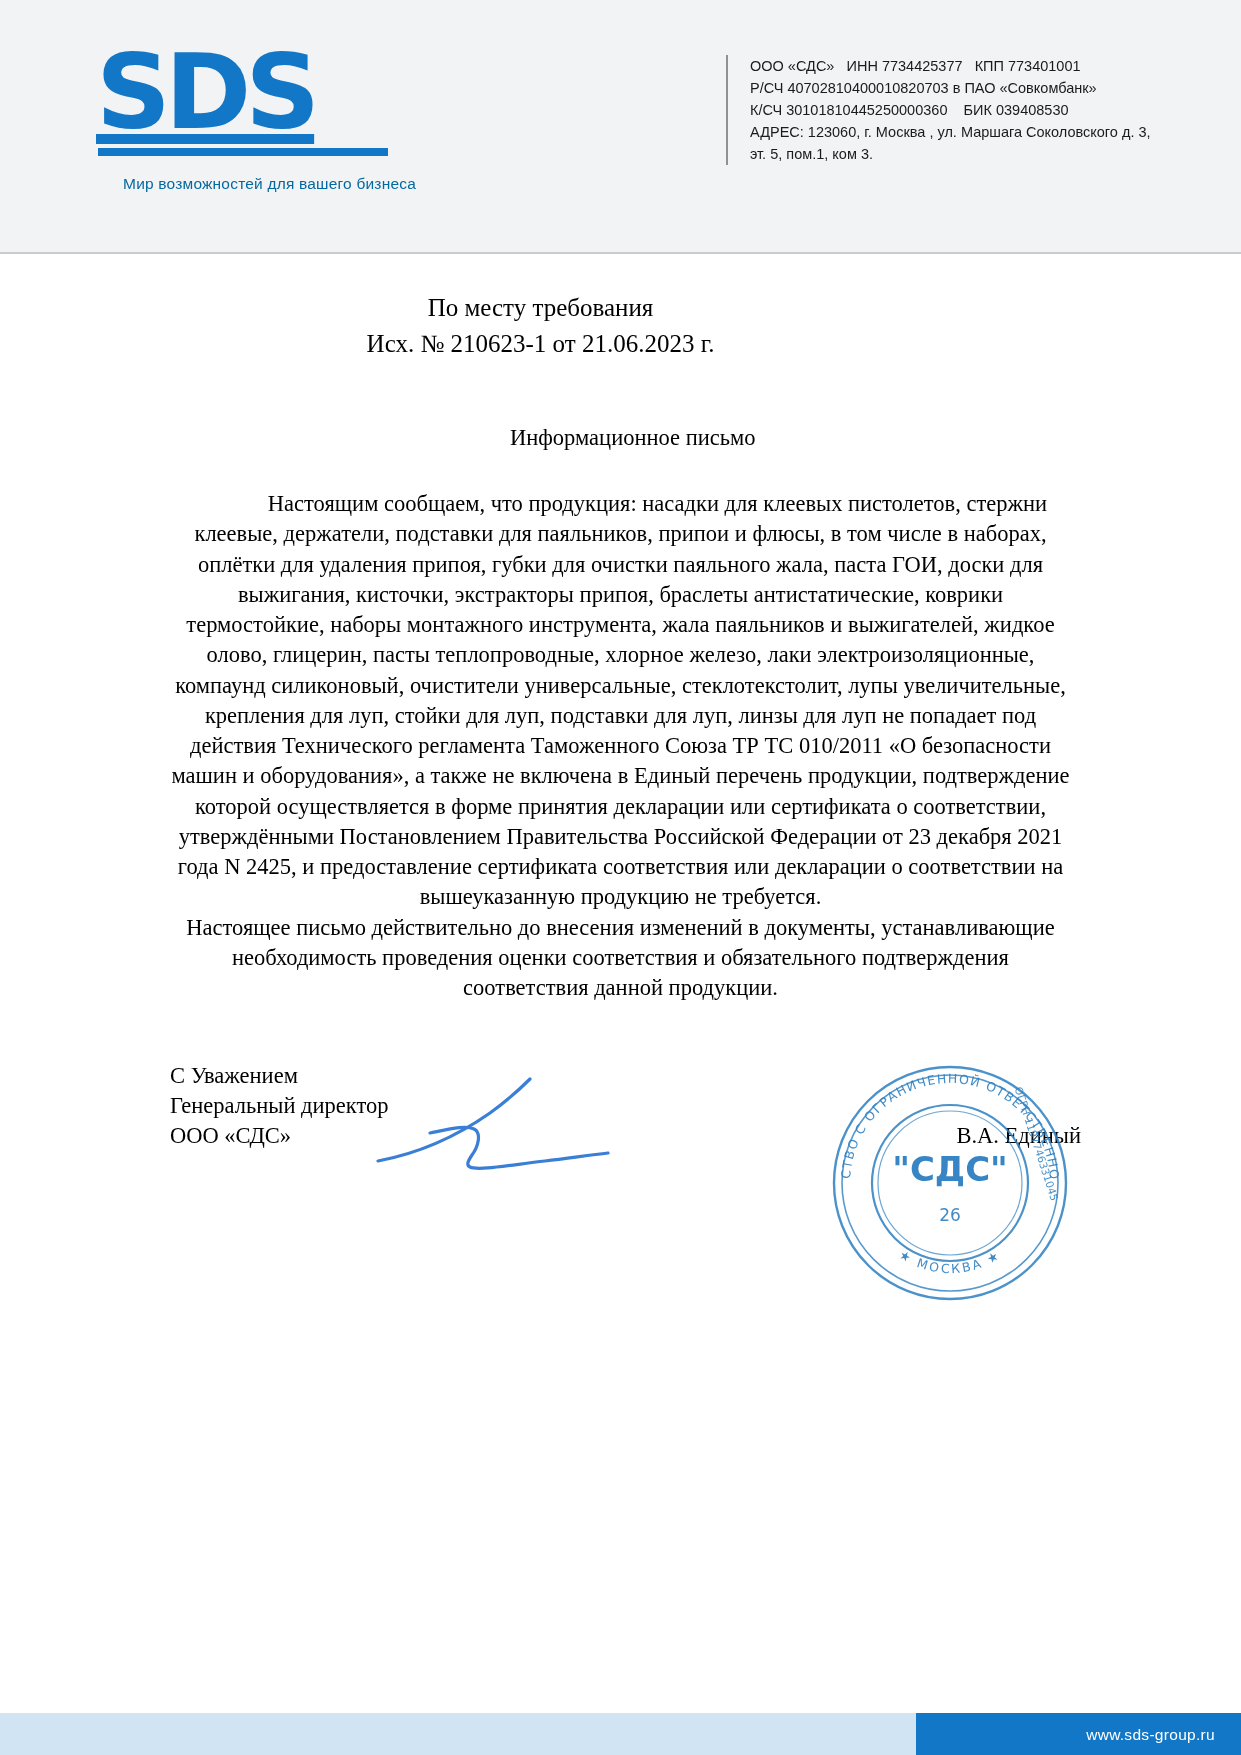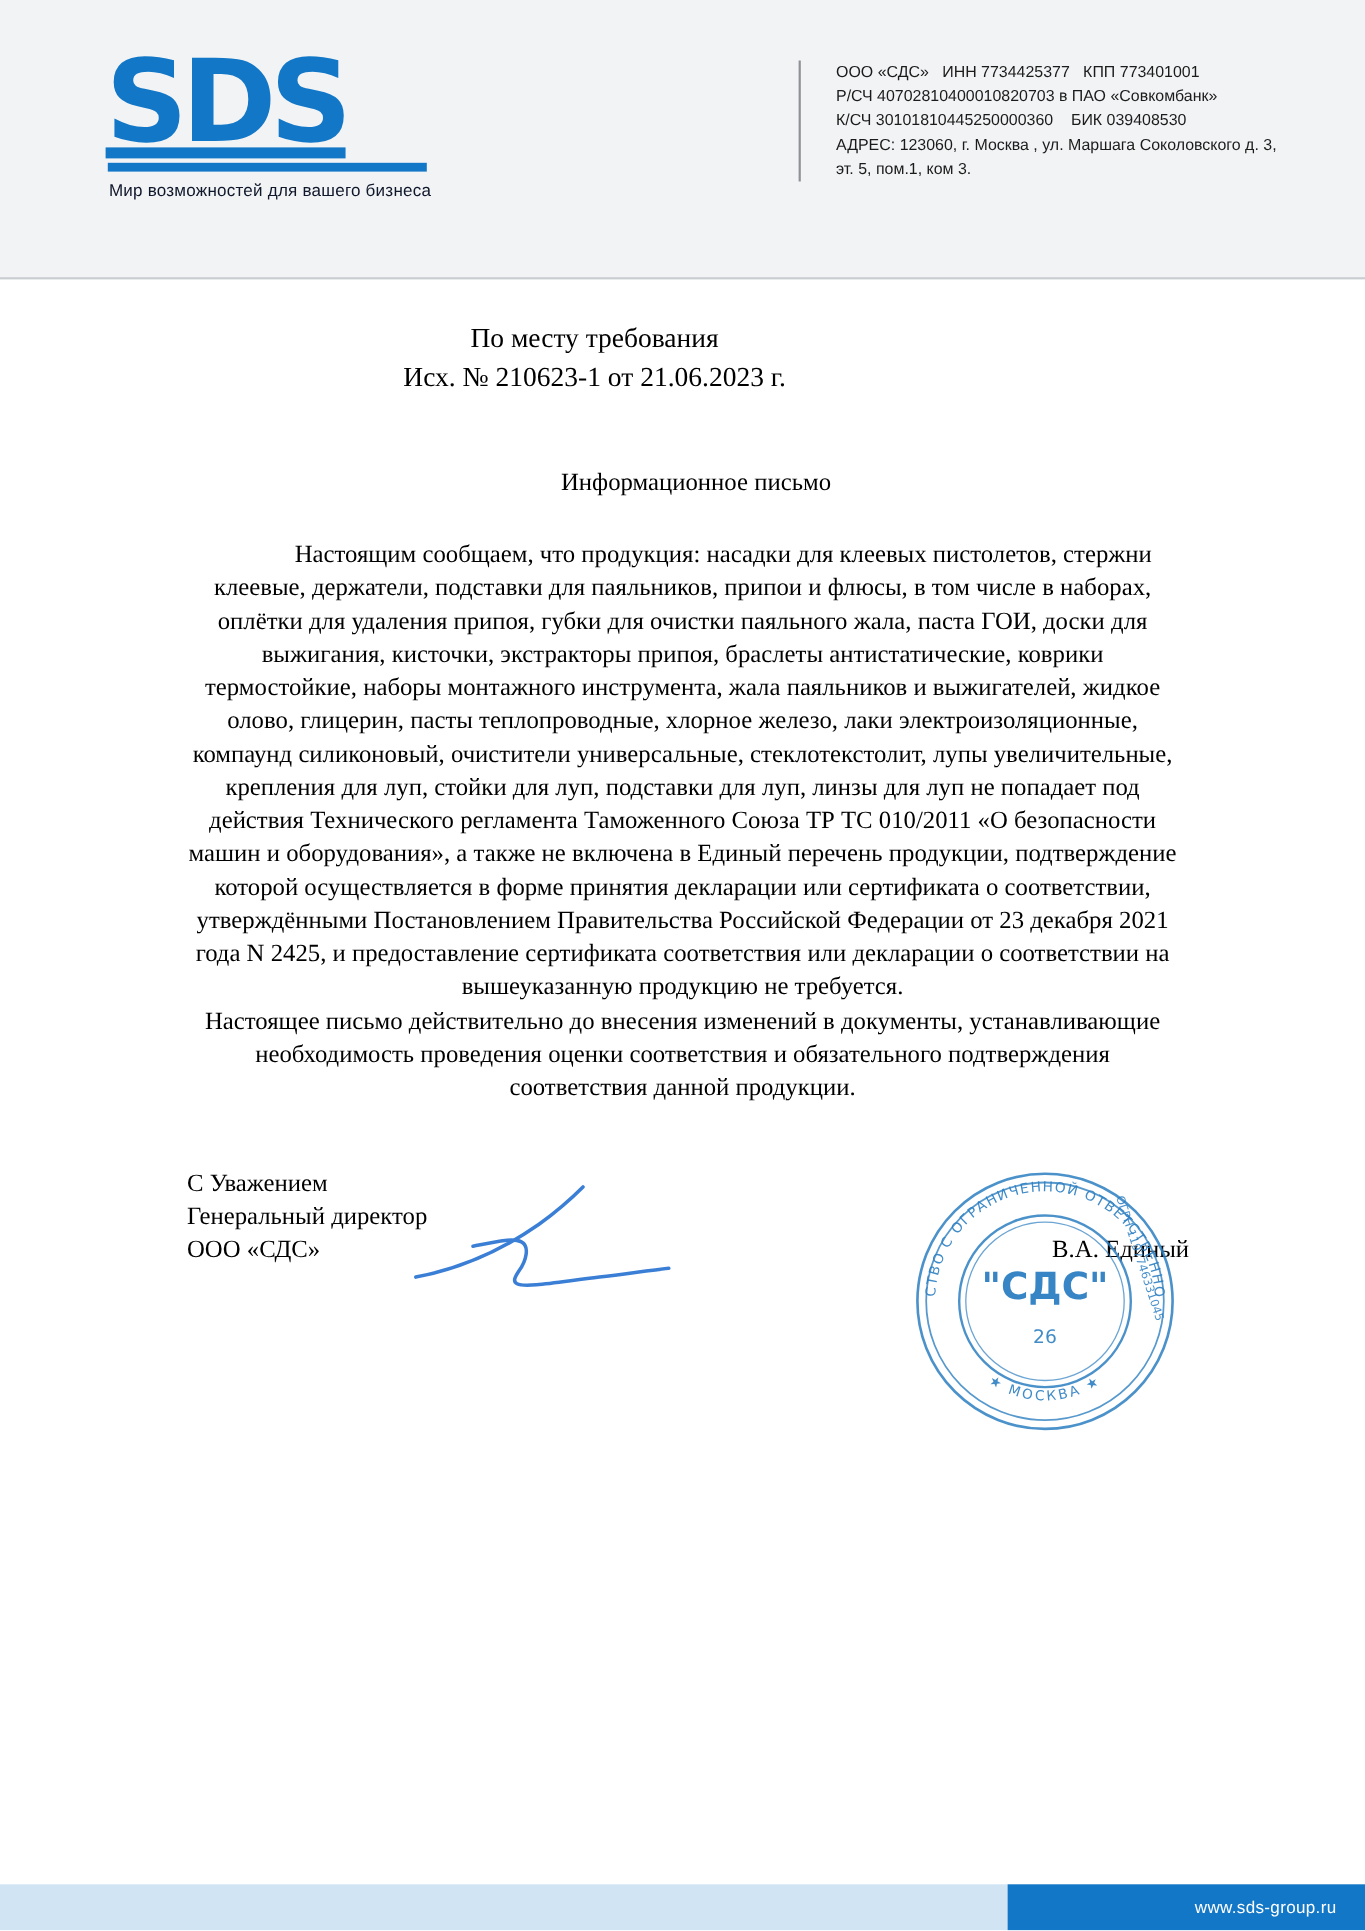--- a/index.html
+++ b/index.html
@@ -51,31 +51,32 @@
   .logo-underbar {
     width: 290px;
     height: 8px;
     background: #1277c7;
     margin-top: 4px;
     margin-left: 2px;
   }
   .logo-tagline {
     font-family: "Liberation Sans", sans-serif;
     font-size: 15.5px;
-    color: #0f172a;
-    margin-top: 9px;
+    color: #0369a1;
+    margin-top: 19px;
     margin-left: 3px;
     letter-spacing: 0.2px;
+    text-align: right;
   }
 
   .requisites {
     position: absolute;
     left: 726px;
     top: 55px;
-    padding-left: 32px;
+    padding-left: 22px;
     border-left: 2px solid #8e9196;
     font-family: "Liberation Sans", sans-serif;
     font-size: 14.5px;
     color: #1b1b1b;
     line-height: 1.52;
     width: 420px;
   }
   .requisites div { white-space: pre-wrap; }
 
   .header-rule {

